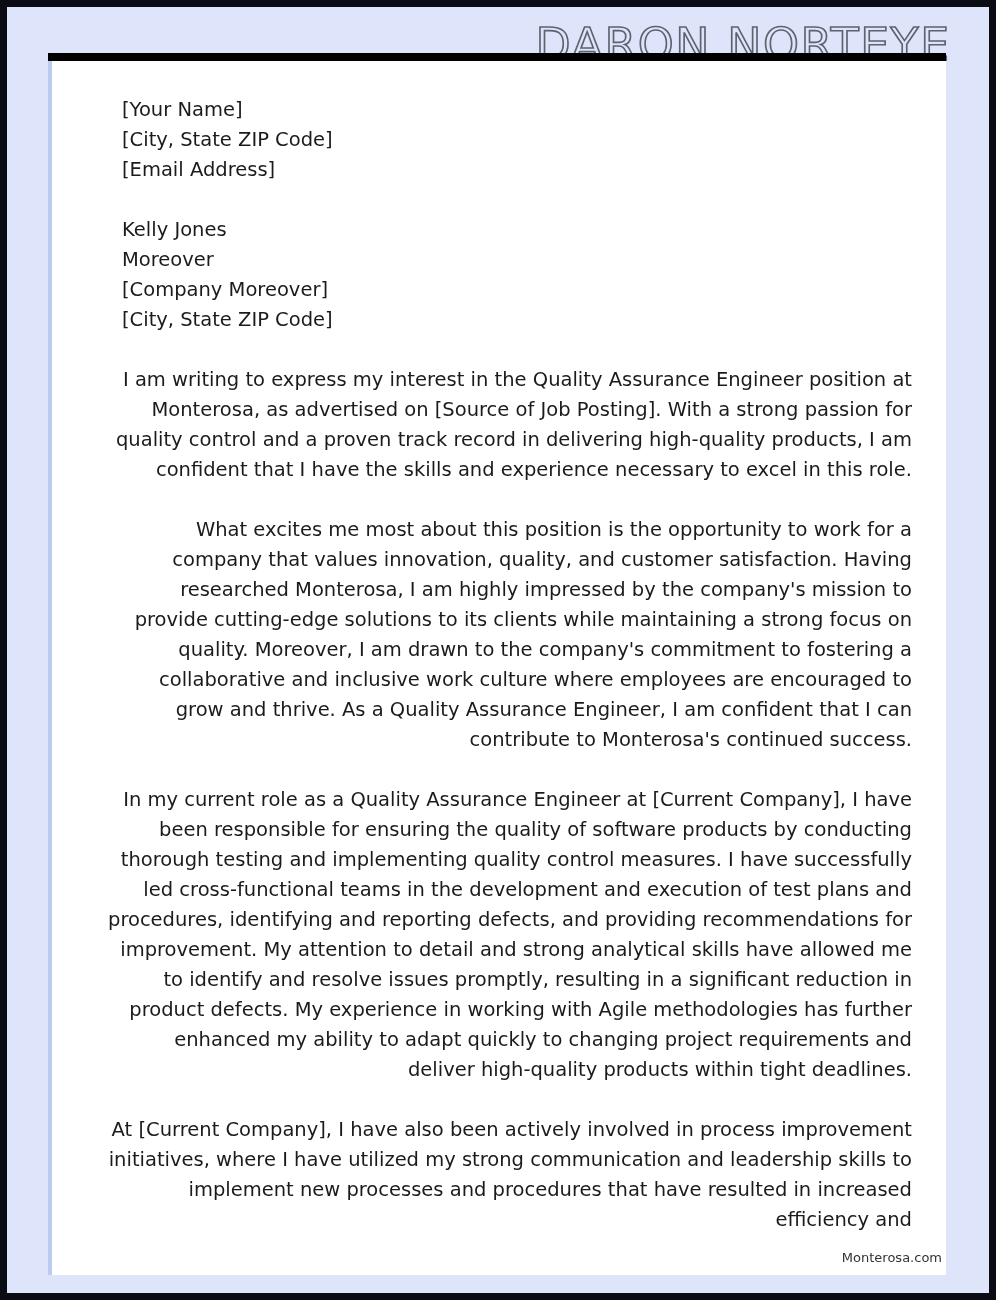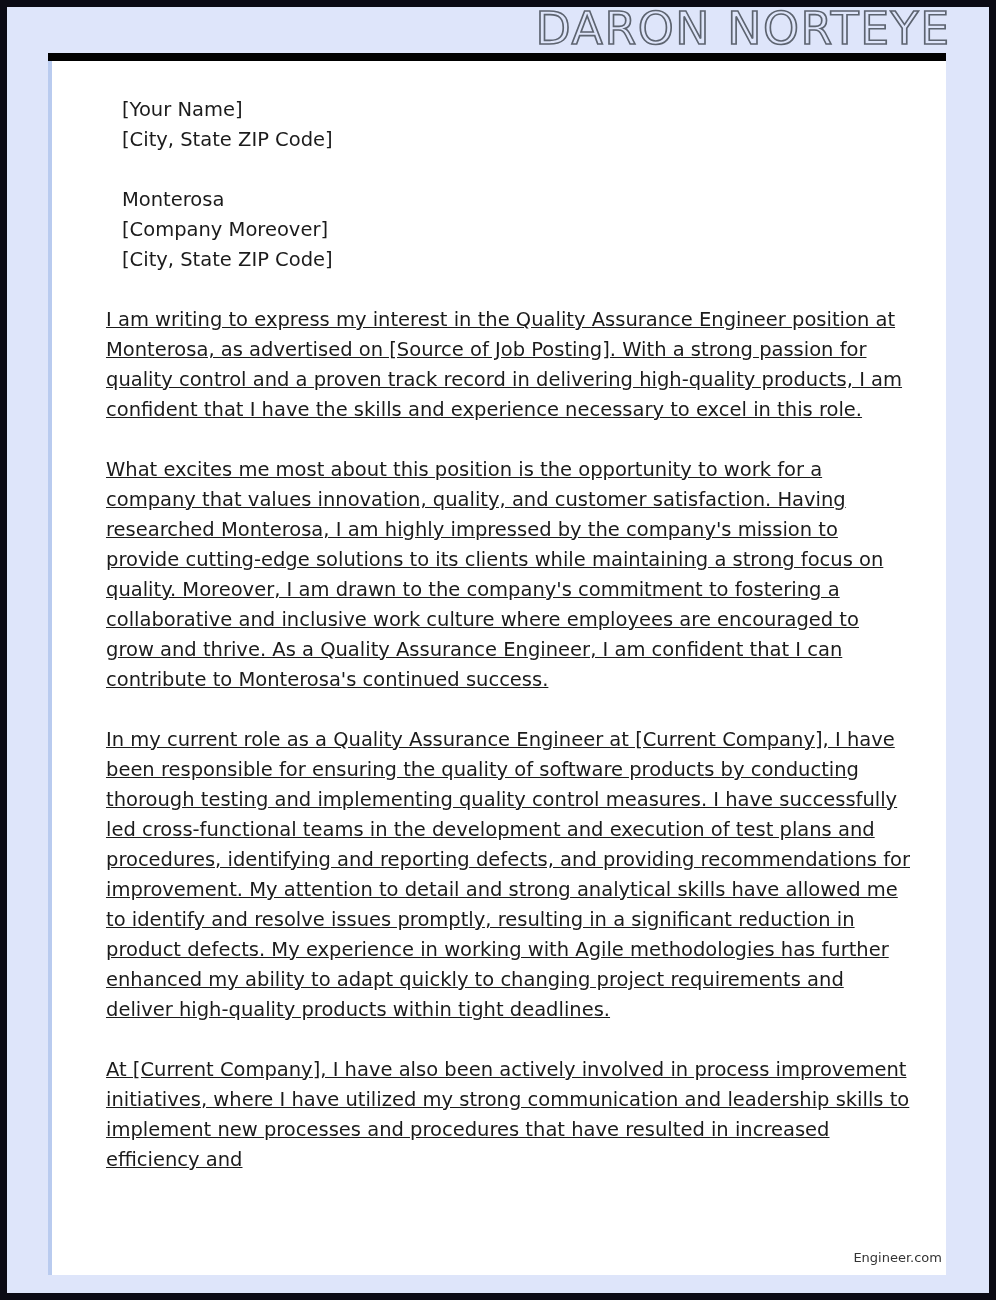--- a/index.html
+++ b/index.html
@@ -19,21 +19,21 @@
     box-sizing: border-box;
     border: 7px solid #0b0b14;
     background: #dee5fa;
     overflow: hidden;
   }
 
   
   #header-band {
     position: absolute;
     left: 0;
-    top: 0;
+    top: 16px;
     width: 982px;
     height: 46px;
     background: #dee5fa;
     display: flex;
     align-items: flex-end;
     justify-content: flex-end;
   }
   #doc-title {
     font-family: "DejaVu Sans", sans-serif;
     font-size: 44px;
@@ -92,22 +92,21 @@
   }
   #letter-body .addr-line {
     display: block;
     white-space: nowrap;
   }
   #letter-body .salutation {
     margin: 0 0 30px 0;
   }
   #letter-body .para {
     margin: 0 0 30px 0;
-    text-align: left;
-    text-decoration: underline;
+    text-align: right;
   }
   #letter-body .para:last-child {
     margin-bottom: 0;
   }
 
   
   #watermark {
     position: absolute;
     right: 47px;
     top: 1243px;
@@ -130,31 +129,33 @@
 
   <div id="title-rule"></div>
 
   <div id="letter-page"></div>
 
   <div id="letter-body">
 
     <div class="addr-block">
       <span class="addr-line">[Your Name]</span>
       <span class="addr-line">[City, State ZIP Code]</span>
+      <span class="addr-line">[Email Address]</span>
     </div>
 
     <div class="addr-block">
-      <span class="addr-line">Monterosa</span>
+      <span class="addr-line">Kelly Jones</span>
+      <span class="addr-line">Moreover</span>
       <span class="addr-line">[Company Moreover]</span>
       <span class="addr-line">[City, State ZIP Code]</span>
     </div>
 
 
     <p class="para">I am writing to express my interest in the Quality Assurance Engineer position at Monterosa, as advertised on [Source of Job Posting]. With a strong passion for quality control and a proven track record in delivering high-quality products, I am confident that I have the skills and experience necessary to excel in this role.</p>
     <p class="para">What excites me most about this position is the opportunity to work for a company that values innovation, quality, and customer satisfaction. Having researched Monterosa, I am highly impressed by the company's mission to provide cutting-edge solutions to its clients while maintaining a strong focus on quality. Moreover, I am drawn to the company's commitment to fostering a collaborative and inclusive work culture where employees are encouraged to grow and thrive. As a Quality Assurance Engineer, I am confident that I can contribute to Monterosa's continued success.</p>
     <p class="para">In my current role as a Quality Assurance Engineer at [Current Company], I have been responsible for ensuring the quality of software products by conducting thorough testing and implementing quality control measures. I have successfully led cross-functional teams in the development and execution of test plans and procedures, identifying and reporting defects, and providing recommendations for improvement. My attention to detail and strong analytical skills have allowed me to identify and resolve issues promptly, resulting in a significant reduction in product defects. My experience in working with Agile methodologies has further enhanced my ability to adapt quickly to changing project requirements and deliver high-quality products within tight deadlines.</p>
     <p class="para">At [Current Company], I have also been actively involved in process improvement initiatives, where I have utilized my strong communication and leadership skills to implement new processes and procedures that have resulted in increased efficiency and</p>
 
   </div>
 
-  <div id="watermark">Engineer.com</div>
+  <div id="watermark">Monterosa.com</div>
 
 </div>
 
 </body></html>

